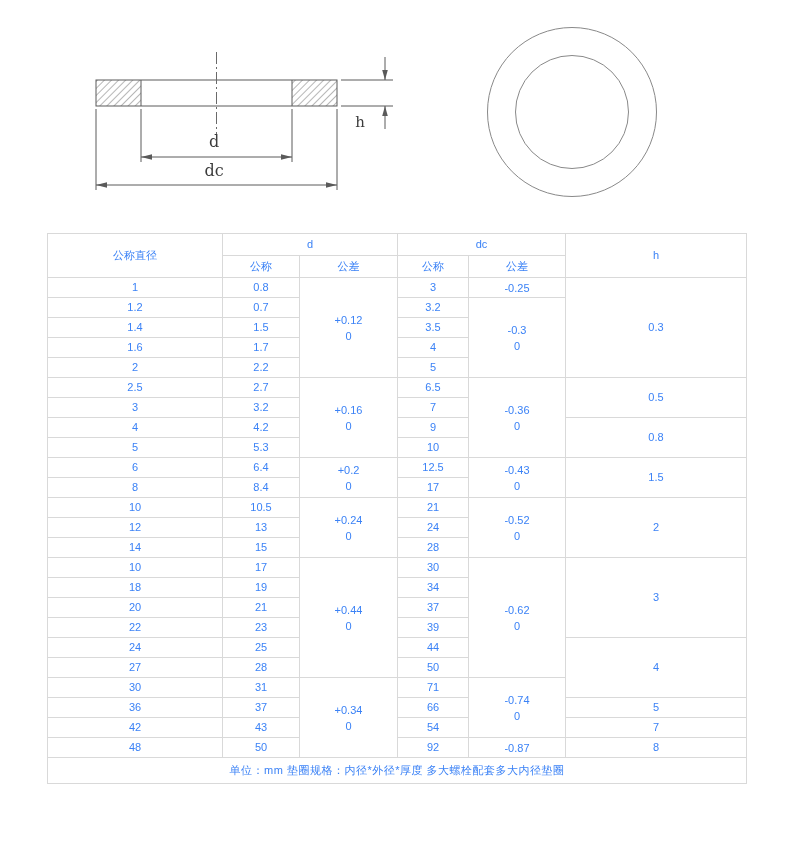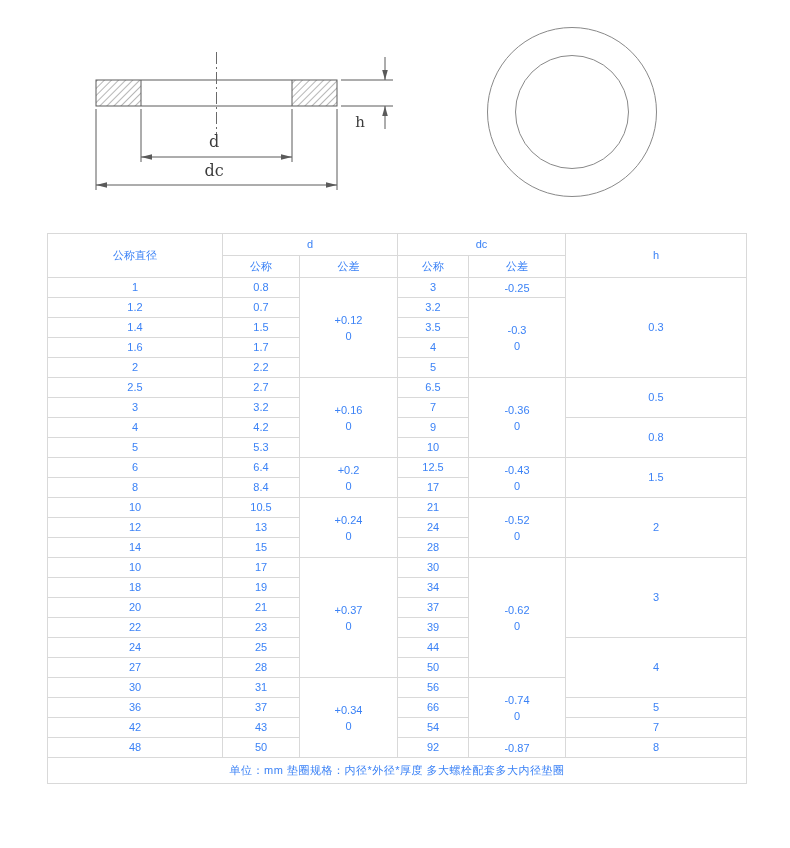--- a/index.html
+++ b/index.html
@@ -222,21 +222,21 @@
         </tr>
         <tr>
           <td>14</td>
           <td>15</td>
           <td>28</td>
         </tr>
         <tr>
           <td>10</td>
           <td>17</td>
           <td rowspan="6">
-            <div class="tol-line">+0.37</div>
+            <div class="tol-line">+0.44</div>
             <div class="tol-line">0</div>
           </td>
           <td>30</td>
           <td rowspan="6">
             <div class="tol-line">-0.62</div>
             <div class="tol-line">0</div>
           </td>
           <td rowspan="4">3</td>
         </tr>
         <tr>
@@ -265,21 +265,21 @@
           <td>28</td>
           <td>50</td>
         </tr>
         <tr>
           <td>30</td>
           <td>31</td>
           <td rowspan="4">
             <div class="tol-line">+0.34</div>
             <div class="tol-line">0</div>
           </td>
-          <td>56</td>
+          <td>71</td>
           <td rowspan="3">
             <div class="tol-line">-0.74</div>
             <div class="tol-line">0</div>
           </td>
         </tr>
         <tr>
           <td>36</td>
           <td>37</td>
           <td>66</td>
           <td rowspan="1">5</td>

